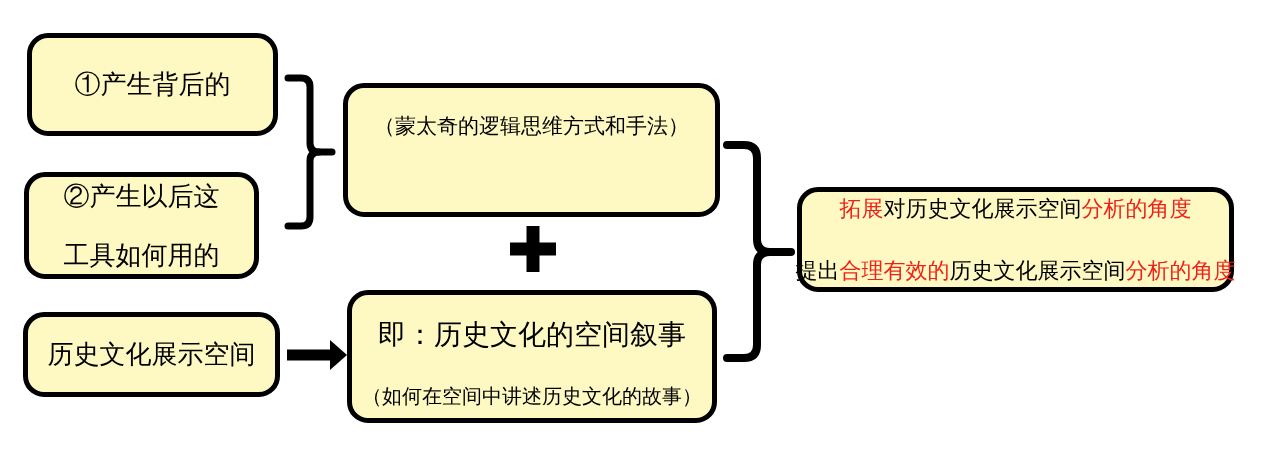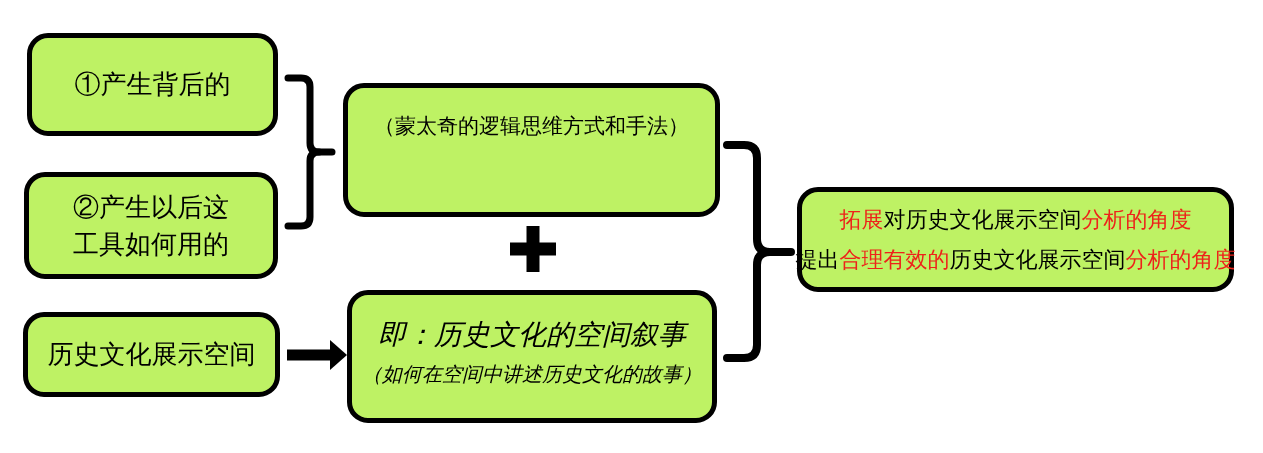--- a/index.html
+++ b/index.html
@@ -22,32 +22,33 @@
     top: 0;
     width: 1263px;
     height: 453px;
     pointer-events: none;
   }
   .box {
     position: absolute;
     box-sizing: border-box;
     border: 5px solid #000000;
     border-radius: 21px;
-    background: #bef264;
+    background: #fef9c3;
     display: flex;
     flex-direction: column;
     align-items: center;
     justify-content: center;
     text-align: center;
+    gap: 22px;
   }
   .box-theory   { left: 27px;  top: 33px;  width: 251px; height: 103px; }
-  .box-usage    { left: 24px;  top: 172px; width: 254px; height: 107px; }
+  .box-usage    { left: 24px;  top: 172px; width: 235px; height: 107px; }
   .box-space    { left: 23px;  top: 312px; width: 257px; height: 85px;  }
   .box-montage  { left: 343px; top: 83px;  width: 377px; height: 134px; justify-content: flex-start; padding-top: 18px; }
-  .box-narrative{ left: 347px; top: 290px; width: 370px; height: 133px; justify-content: flex-start; padding-top: 22px; font-style: italic; }
+  .box-narrative{ left: 347px; top: 290px; width: 370px; height: 133px; justify-content: flex-start; padding-top: 22px; }
   .box-conclusion { left: 797px; top: 187px; width: 437px; height: 105px; }
 
   .two-line { font-size: 26px; line-height: 37px; }
   .single-line { font-size: 26px; }
   .big-title { font-size: 29px; line-height: 36px; }
   .sub-title { font-size: 21px; line-height: 30px; margin-top: 5px; }
   .narrative-title { font-size: 28px; line-height: 36px; }
   .narrative-sub { font-size: 20px; line-height: 30px; margin-top: 6px; }
   .conclusion-line { font-size: 22px; line-height: 40px; white-space: nowrap; }
 </style>

